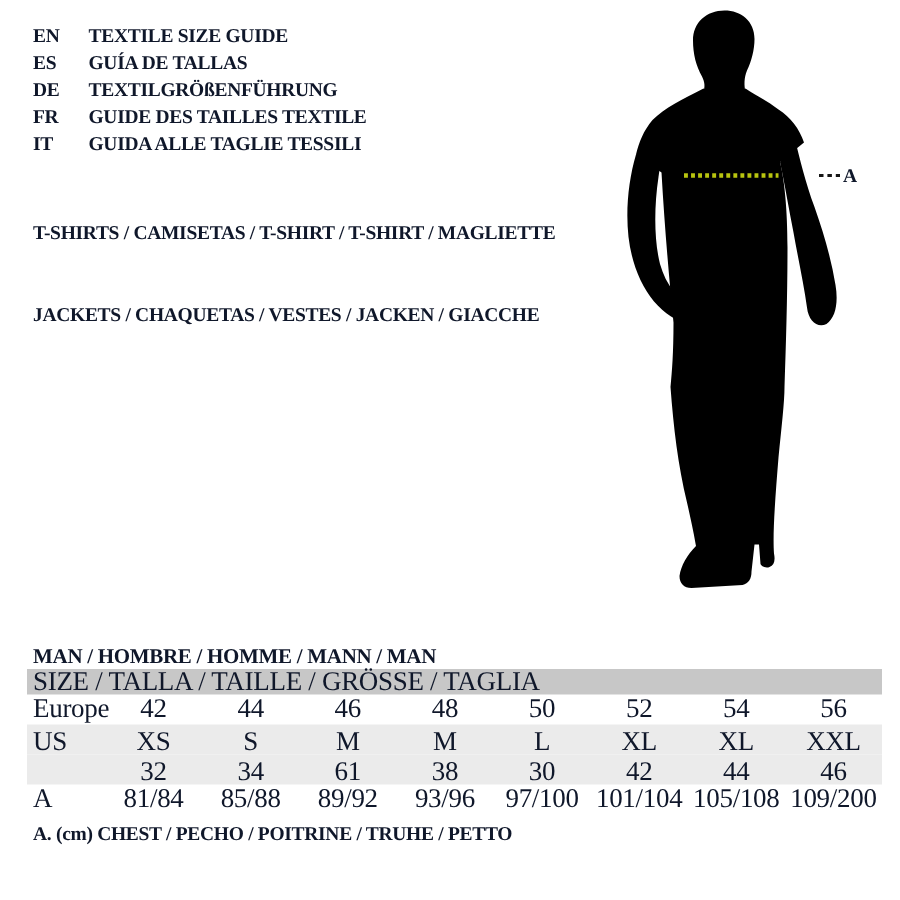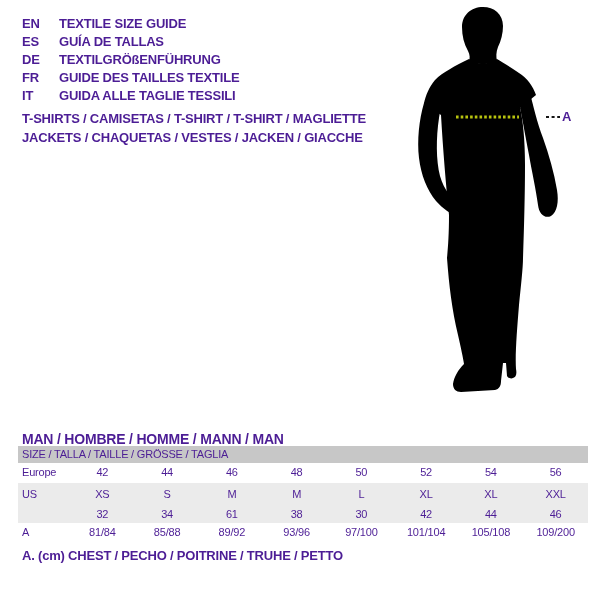--- a/index.html
+++ b/index.html
@@ -1,33 +1,33 @@
 <!DOCTYPE html>
 <html><head>
 <meta charset="utf-8">
 <style>
   html,body{margin:0;padding:0;background:#fff;}
   #stage{
     position:relative;width:600px;height:600px;background:#ffffff;overflow:hidden;
-    font-family:Liberation Sans, sans-serif;color:#4c1d95;
+    font-family:Liberation Serif, serif;color:#0f172a;
   }
   
   .lang-block{position:absolute;top:15px;left:22px;}
   .lang-row{display:flex;height:18px;line-height:18px;font-size:13px;font-weight:bold;letter-spacing:-0.2px;}
   .lang-code{width:37px;}
   
   .cat-block{position:absolute;top:109px;left:22px;}
-  .cat-line{height:19px;line-height:19px;font-size:13px;font-weight:bold;letter-spacing:-0.2px;}
+  .cat-line{height:19px;line-height:19px;font-size:13px;font-weight:bold;letter-spacing:-0.2px;margin-top:36px;}
   
   .figure-svg{position:absolute;left:400px;top:0;width:200px;height:400px;}
   .measure-label{position:absolute;left:562px;top:109px;font-size:13px;font-weight:bold;}
   
   .man-line{position:absolute;top:431px;left:22px;font-size:14px;font-weight:bold;letter-spacing:-0.2px;}
   
-  .size-table{position:absolute;top:446px;left:18px;width:570px;font-size:11px;letter-spacing:-0.2px;}
+  .size-table{position:absolute;top:446px;left:18px;width:570px;font-size:18px;letter-spacing:-0.2px;}
   .t-header{height:17px;line-height:17px;background:#c7c7c7;padding-left:4px;}
   .t-row{display:flex;height:20px;line-height:18px;}
   .t-row.shaded{background:#ebebeb;align-items:flex-end;}
   .t-label{width:48px;padding-left:4px;text-align:left;}
   .t-cell{flex:1;text-align:center;}
   
   .footer-line{position:absolute;top:548px;left:22px;font-size:13px;font-weight:bold;letter-spacing:-0.2px;}
 </style>
 </head>
 <body>

